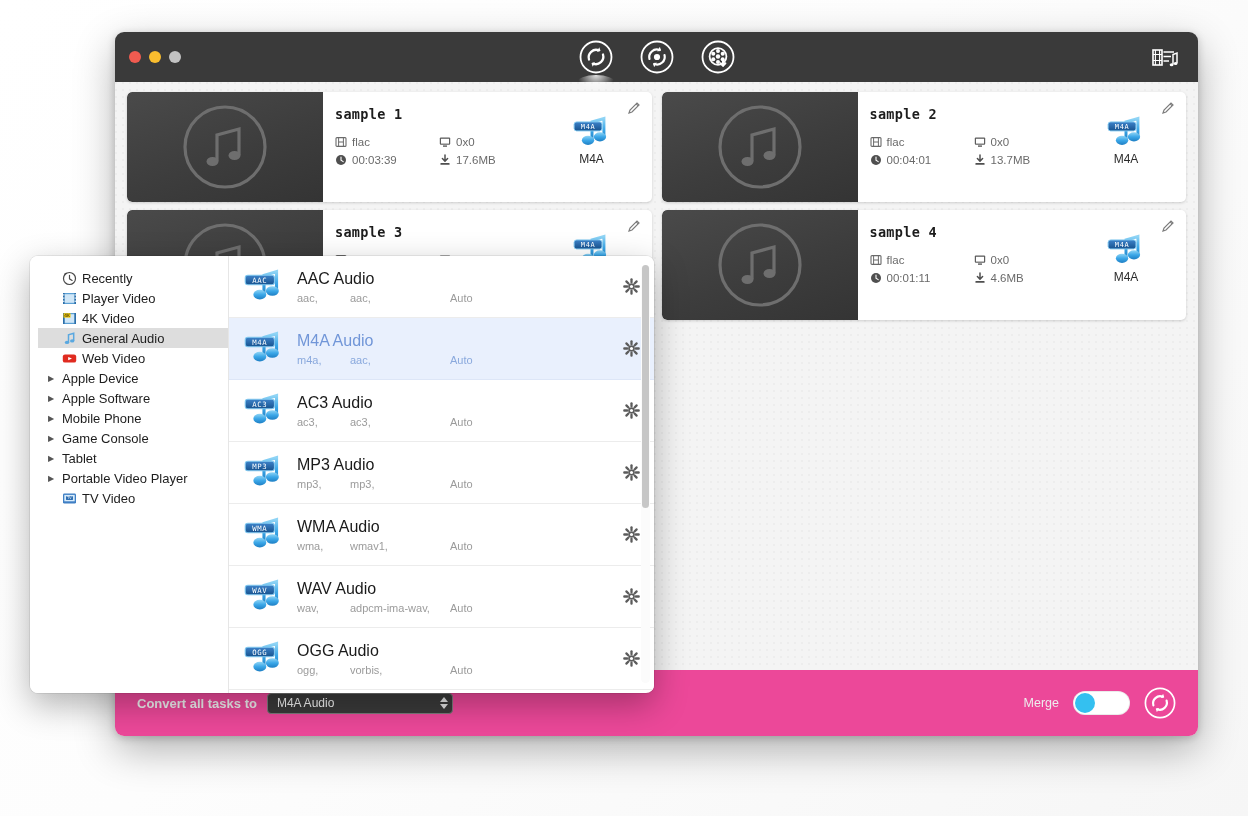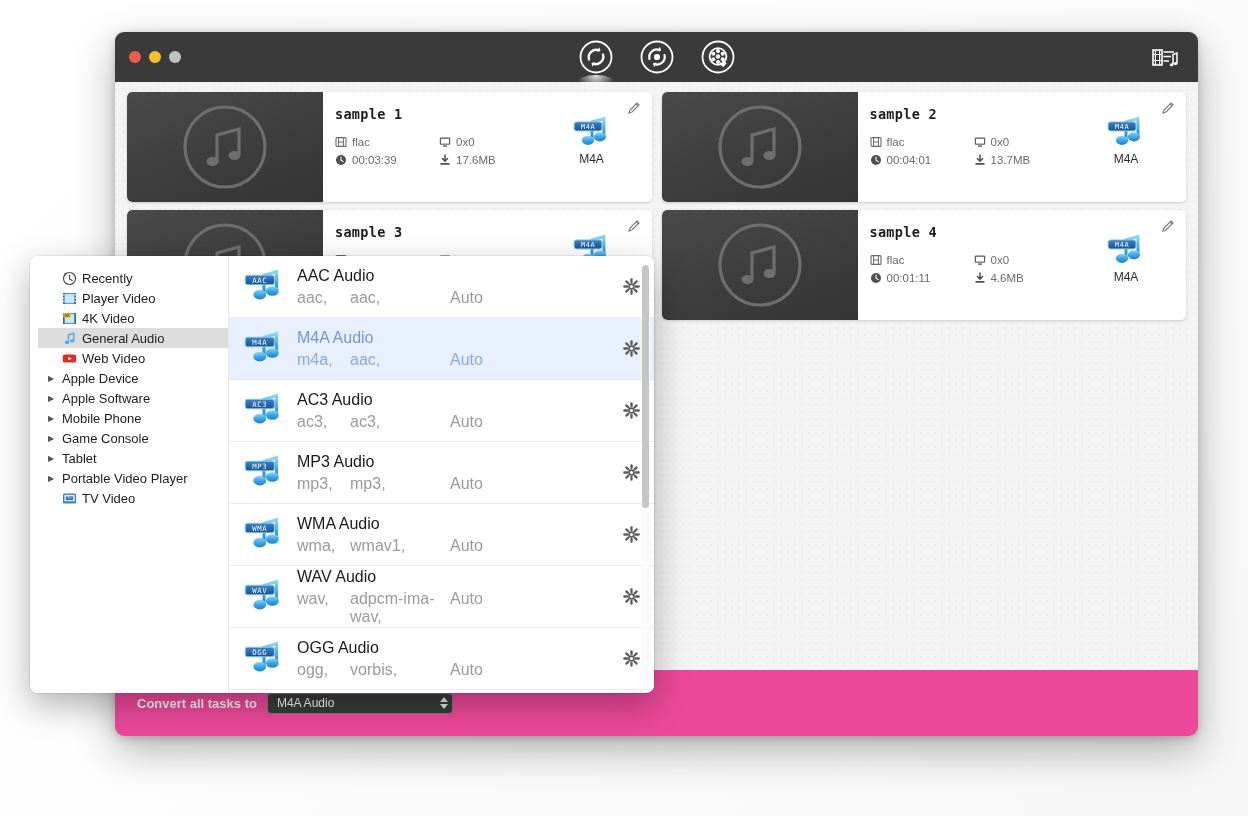--- a/index.html
+++ b/index.html
@@ -139,21 +139,21 @@
   .pop-list{ flex:1; position:relative; overflow:hidden; }
   .fmt-row{
     height:62px; display:flex; align-items:center; gap:12px;
     padding:0 14px 0 14px; border-bottom:1px solid #ececec; cursor:pointer;
     background:#fff;
   }
   .fmt-row.selected{ background:#e9f0fd; border-bottom-color:#dde6f7; }
   .fmt-text{ flex:1; }
   .fmt-name{ font-size:16px; color:#1a1a1a; line-height:20px; }
   .fmt-row.selected .fmt-name{ color:#7196d8; }
-  .fmt-sub{ font-size:16px; color:#9b9b9b; margin-top:3px; display:flex; gap:0px; }
+  .fmt-sub{ font-size:11px; color:#9b9b9b; margin-top:3px; display:flex; gap:0px; }
   .fmt-sub span:nth-child(1){ width:53px; }
   .fmt-sub span:nth-child(2){ width:100px; }
   .fmt-row.selected .fmt-sub{ color:#8aa9dd; }
   .gear{ width:17px;height:17px; flex:none; cursor:pointer; }
   .scrollbar{
     position:absolute; right:4px; top:9px; width:9px; height:418px;
     background:#fbfbfb; border-radius:5px;
   }
   .scroll-thumb{
     position:absolute; left:1px; top:0px; width:7px; height:243px;
@@ -2104,20 +2104,35 @@
 
     <div class="bottombar">
       <div class="bb-label">Convert all tasks to</div>
       <div class="select-box">
         <div class="val">M4A Audio</div>
         <div class="stepper">
           <i class="up"></i>
             <i class="dn"></i>
         </div>
       </div>
+      <div class="bb-right">
+        <div class="merge-label">Merge</div>
+        <div class="toggle">
+          <div class="knob"></div>
+        </div>
+        <div class="convert-btn">
+          <svg width="32" height="32" viewBox="0 0 34 34">
+            <circle cx="17" cy="17" r="15.5" fill="none" stroke="#fff" stroke-width="1.8"></circle>
+            <path d="M10 19.5 A7.5 7.5 0 0 1 20 10.4" fill="none" stroke="#fff" stroke-width="2.3" stroke-linecap="round"></path>
+            <path d="M24 14.5 A7.5 7.5 0 0 1 14 23.6" fill="none" stroke="#fff" stroke-width="2.3" stroke-linecap="round"></path>
+            <path d="M20.3 7.2 l1.2 3.6 -3.7 .9 z" fill="#fff"></path>
+            <path d="M13.7 26.8 l-1.2 -3.6 3.7 -.9 z" fill="#fff"></path>
+          </svg>
+        </div>
+      </div>
     </div>
   </div>
 
   <div class="popover">
     <div class="pop-sidebar" id="pop-sidebar">
         <div class="side-item">
           <span class="spacer"></span>
           <span>
             <svg class="side-ico" viewBox="0 0 15 15">
               <circle cx="7.5" cy="7.5" r="6" fill="none" stroke="#4a4a4a" stroke-width="1.2"></circle>

